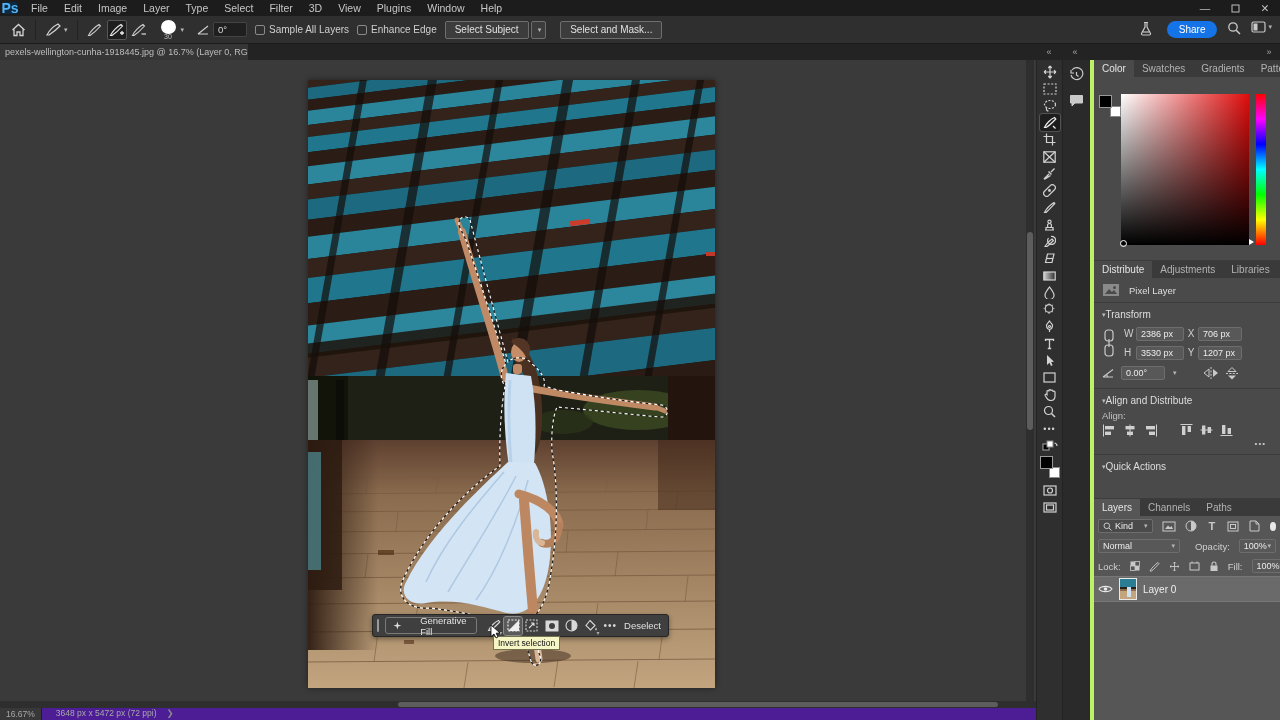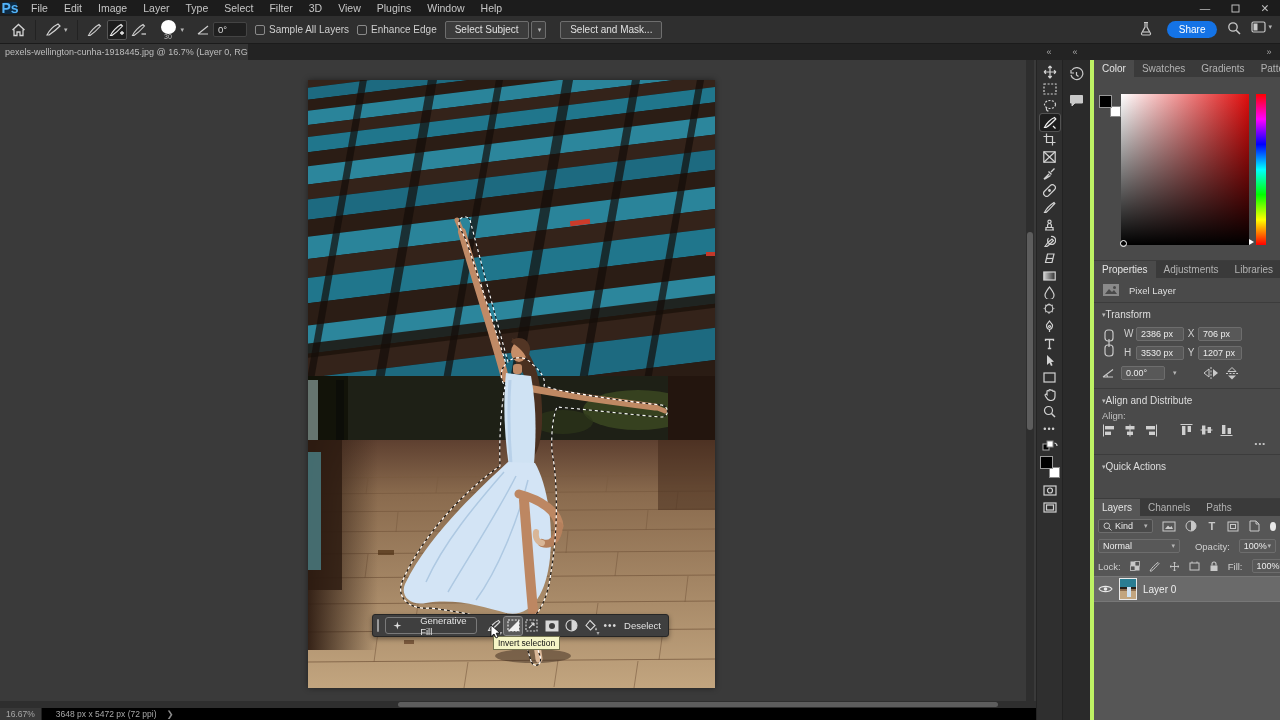--- a/index.html
+++ b/index.html
@@ -43,21 +43,21 @@
 #grip{width:3px;height:13px;background:#9a9a9a;border-radius:2px;margin:0 6px 0 4px}
 #gfbtn{border:1px solid #7a7a7a;border-radius:3px;height:17px;display:flex;align-items:center;padding:0 7px;color:#e2e2e2;gap:18px}
 .tbico{width:22px;height:18px;display:flex;align-items:center;justify-content:center;border-radius:2px;margin:0 1px;position:relative}
 .tbico.hover{background:#5a5a5a;outline:1px solid #8a8a8a}
 .ddmark{position:absolute;right:0;bottom:-1px;font-size:6px;color:#aaa}
 #deselect{color:#e0e0e0;padding:0 7px 0 4px}
 
 #tooltip{left:493px;top:636px;background:#f5f5c6;border:1px solid #72724e;color:#111;font-size:8.5px;padding:1px 4px;white-space:nowrap;z-index:40}
 #cursor{left:490px;top:624px;z-index:41}
 
-#statusbar{left:0;top:708px;width:1036px;height:12px;background:#000000;display:flex;align-items:center;font-size:8.5px;color:#a8a8a8}
+#statusbar{left:0;top:708px;width:1036px;height:12px;background:#4c1d95;display:flex;align-items:flex-start;font-size:8.5px;color:#a8a8a8}
 #zoomfield{background:#383838;height:12px;display:flex;align-items:center;padding:0 6px;margin-right:14px;border-right:1px solid #1f1f1f}
 #statinfo{margin-right:10px}
 
 #toolstrip{left:1036px;top:60px;width:26px;height:660px;background:#2f2f2f;border-left:1px solid #242424;display:flex;flex-direction:column;align-items:center;padding-top:3px}
 .tool{width:20px;height:17px;display:flex;align-items:center;justify-content:center;border-radius:2px}
 .tool.active{background:#1d1d1d;outline:1px solid #525252}
 .tool svg{stroke:#d2d2d2;fill:none;stroke-width:1.2}
 #fgbgbig{position:relative;width:20px;height:22px;margin-top:2px}
 #fgbgbig .bg{position:absolute;right:0;bottom:0;width:11px;height:11px;background:#fff;border:1px solid #888}
 #fgbgbig .fg{position:absolute;left:0;top:0;width:13px;height:13px;background:#000;border:1px solid #9a9a9a}
@@ -591,21 +591,21 @@
       </span>
     <div id="satsq">
         <span id="satdot"></span>
       </div>
     <div id="huebar"></div>
     <div id="huemark"></div>
   </div>
   <div class="divider"></div>
 
   <div class="ptabs">
-    <span class="ptab active">Properties</span>
+    <span class="ptab active">Distribute</span>
     <span class="ptab">Adjustments</span>
     <span class="ptab">Libraries</span>
   </div>
   <div class="lrow" style="padding:5px 8px;color:#dedede">
     <svg width="18" height="14">
         <rect x="1" y="1" width="16" height="12" fill="#8a8a8a"></rect>
         <path d="M3 11 L7 6 L10 9 L12 7 L15 11 Z" fill="#4a4a4a"></path>
         <circle cx="12.5" cy="4.5" r="1.5" fill="#4a4a4a"></circle>
       </svg>
     <span>Pixel Layer</span>

